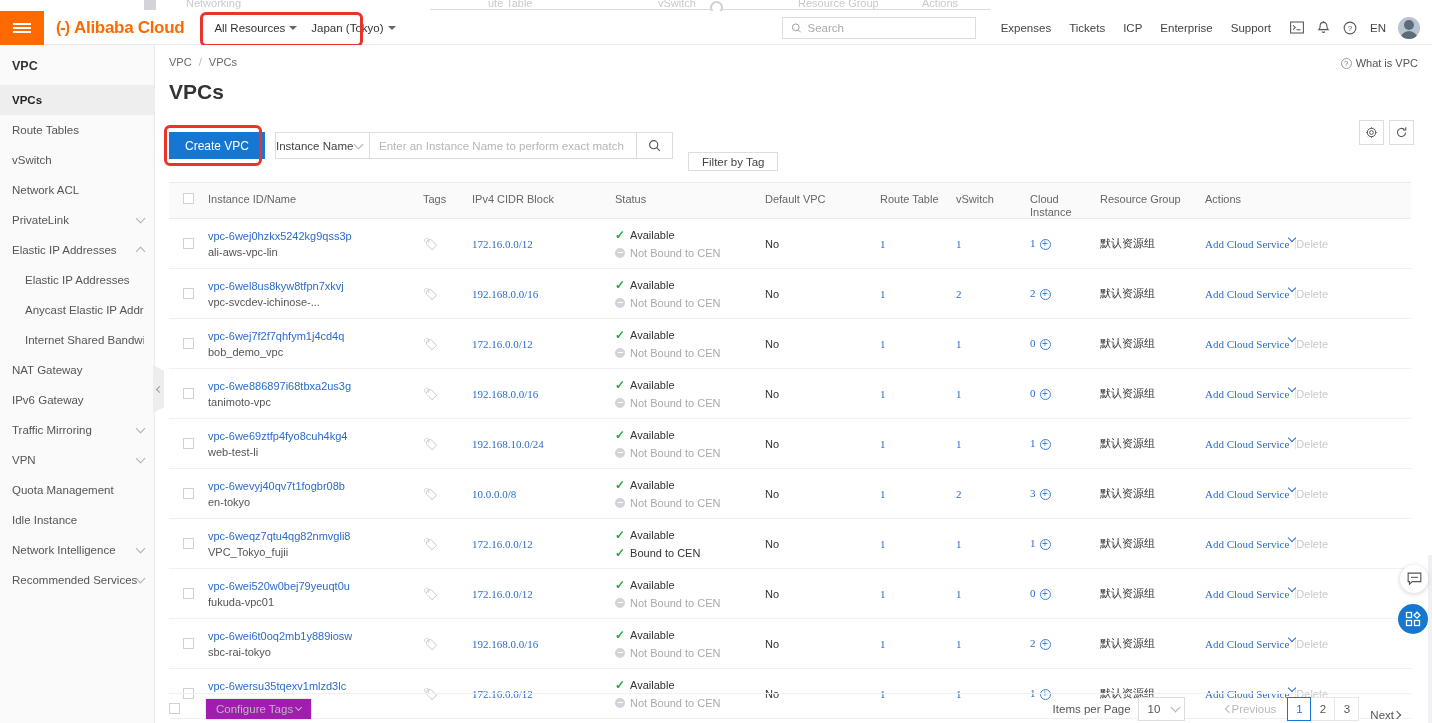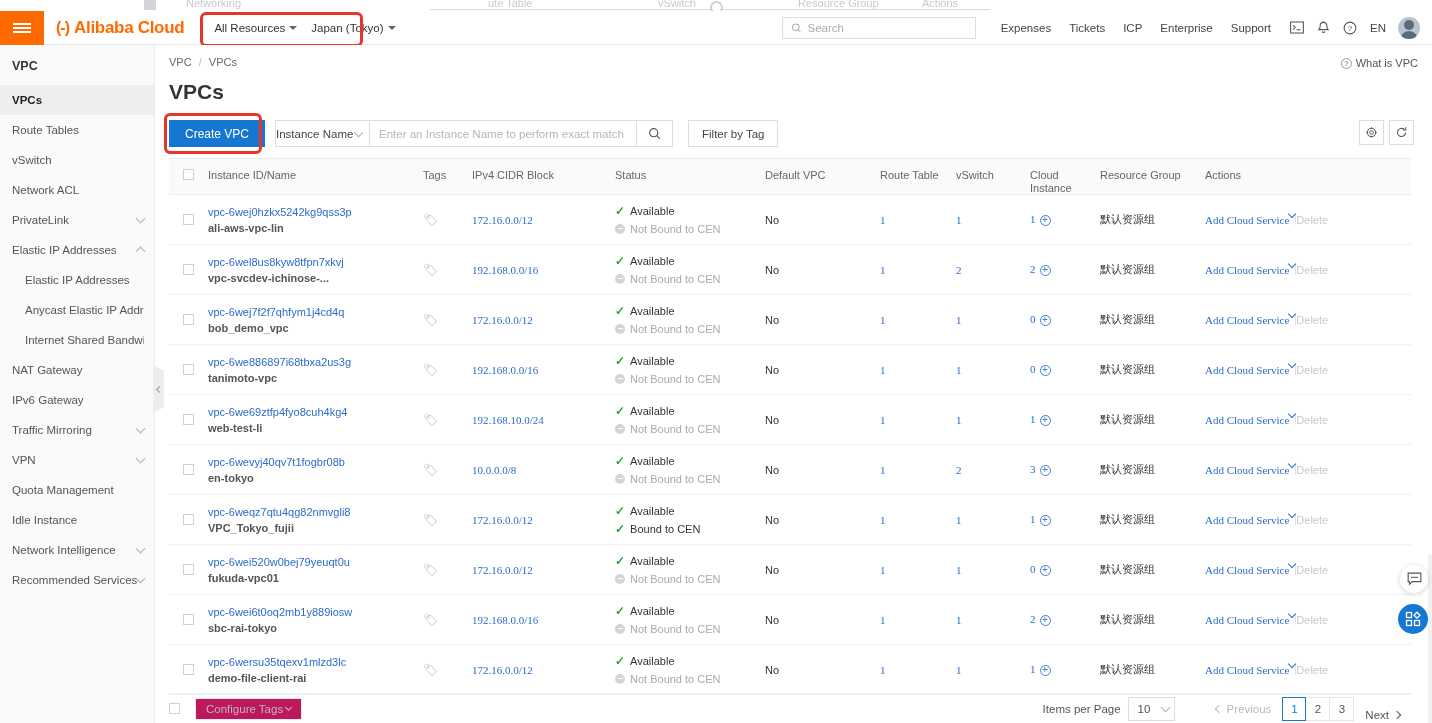--- a/index.html
+++ b/index.html
@@ -139,22 +139,22 @@
   .search-input-wrap input {
     border: none; outline: none; width: 100%; padding: 0 9px; font-size: 11.5px;
     font-family: "Liberation Sans", sans-serif; color: #333; background: transparent;
   }
   .search-input-wrap input::placeholder { color: #b5b5bb; }
   .search-btn {
     width: 36px; height: 27px; border: 1px solid #dcdce3; border-left: none; background: #fff;
     display: flex; align-items: center; justify-content: center; cursor: pointer;
   }
   .filter-tag {
-    height: 27px; border: 1px solid #dcdce3; background: #fff; margin-left: 15px; padding: 0 13px;
-    display: flex; align-items: center; font-size: 11.5px; color: #444; cursor: pointer;
+    height: 19px; border: 1px solid #dcdce3; background: #fff; margin-left: 15px; padding: 0 13px;
+    display: flex; align-items: center; font-size: 11.5px; color: #444; cursor: pointer; margin-top: 32px;
   }
   .tb-right { position: absolute; right: 18px; top: 16px; display: flex; gap: 5px; }
   .icon-btn {
     width: 25px; height: 25px; border: 1px solid #dcdce3; background: #fff;
     display: flex; align-items: center; justify-content: center; cursor: pointer;
   }
 
   
   .tbl { margin: 11px 14px 0 14px; width: 1242px; border-top: 1px solid #eaeaef; }
   .tbl-head {
@@ -174,21 +174,21 @@
   .c-def  { width: 115px; flex: 0 0 115px; }
   .c-rt   { width: 76px; flex: 0 0 76px; }
   .c-vsw  { width: 74px; flex: 0 0 74px; }
   .c-ci   { width: 70px; flex: 0 0 70px; }
   .c-rg   { width: 105px; flex: 0 0 105px; }
   .c-act  { width: 200px; flex: 0 0 200px; }
 
   .chk { width: 11px; height: 11px; border: 1px solid #d0d0d6; background: #fff; cursor: pointer; }
   .link { color: #2b6ccb; text-decoration: none; cursor: pointer; font-family: Liberation Serif, serif; }
   .name-id { color: #2b6ccb; display: block; line-height: 16px; cursor: pointer; }
-  .name-sub { color: #555; display: block; line-height: 16px; font-weight: bold; }
+  .name-sub { color: #555; display: block; line-height: 16px; }
   .tag-icon { color: #b5b5bb; font-size: 12px; cursor: pointer; }
   .status-line { display: flex; align-items: center; gap: 5px; line-height: 18px; }
   .tick { color: #25a83a; font-size: 12px; font-weight: bold; }
   .dash-ic {
     width: 10px; height: 10px; border-radius: 50%; background: #d3d3d9;
     display: inline-flex; align-items: center; justify-content: center; flex: 0 0 10px;
   }
   .dash-ic::after { content: ""; width: 5px; height: 1.5px; background: #fff; display: block; }
   .muted { color: #aaa; }
   .plus-ic {
@@ -200,33 +200,33 @@
   .acts .chevd { width: 6px; height: 6px; border-right: 1.4px solid #2b6ccb; border-bottom: 1.4px solid #2b6ccb; transform: rotate(45deg); margin-top: -3px; }
   .divider-v { width: 1px; height: 11px; background: #e2e2e8; }
   .disabled { color: #c8c8ce; cursor: default; }
 
   
   .tbl-foot {
     position: absolute; left: 14px; bottom: 0; width: 1242px; height: 30px;
     display: flex; align-items: center; border-top: 1px solid #f0f0f4;
   }
   .cfg-tags {
-    margin-left: 15px; height: 22px; background: #be185d; border: 1px solid #ececf0;
+    margin-left: 25px; height: 22px; background: #a21caf; border: 1px solid #ececf0;
     padding: 0 10px; display: flex; align-items: center; gap: 3px; color: #b9b9bf;
     font-size: 11.5px; cursor: default;
   }
   .cfg-tags .chevd { width: 5px; height: 5px; border-right: 1.3px solid #b9b9bf; border-bottom: 1.3px solid #b9b9bf; transform: rotate(45deg); margin-top: -3px; }
   .pager { margin-left: auto; display: flex; align-items: center; gap: 0; font-size: 11.5px; color: #555; }
   .pager .ipp-label { margin-right: 7px; color: #555; }
   .ipp-select {
     width: 47px; height: 24px; border: 1px solid #dcdce3; display: flex; align-items: center;
     justify-content: space-between; padding: 0 5px 0 9px; cursor: pointer; background: #fff;
   }
   .pg-group { display: flex; align-items: center; margin-left: 30px; }
-  .pg-prev, .pg-next { display: flex; align-items: center; gap: 5px; padding: 0 11px; height: 24px; color: #b8b8be; }
+  .pg-prev, .pg-next { display: flex; align-items: center; padding: 0 11px; height: 24px; color: #b8b8be; }
   .pg-next { color: #555; cursor: pointer; margin-top: 12px; }
   .pg-num {
     width: 24px; height: 24px; border: 1px solid #e6e6ea; border-left: none;
     display: flex; align-items: center; justify-content: center; cursor: pointer; color: #555; background: #fff;
   }
   .pg-num:first-of-type { border-left: 1px solid #e6e6ea; }
   .pg-num.active { border: 1px solid #1677d2; color: #1677d2; }
   .pg-arr { width: 6px; height: 6px; border-left: 1.4px solid currentColor; border-bottom: 1.4px solid currentColor; transform: rotate(45deg); }
   .pg-arr.r { transform: rotate(-135deg); }
 

